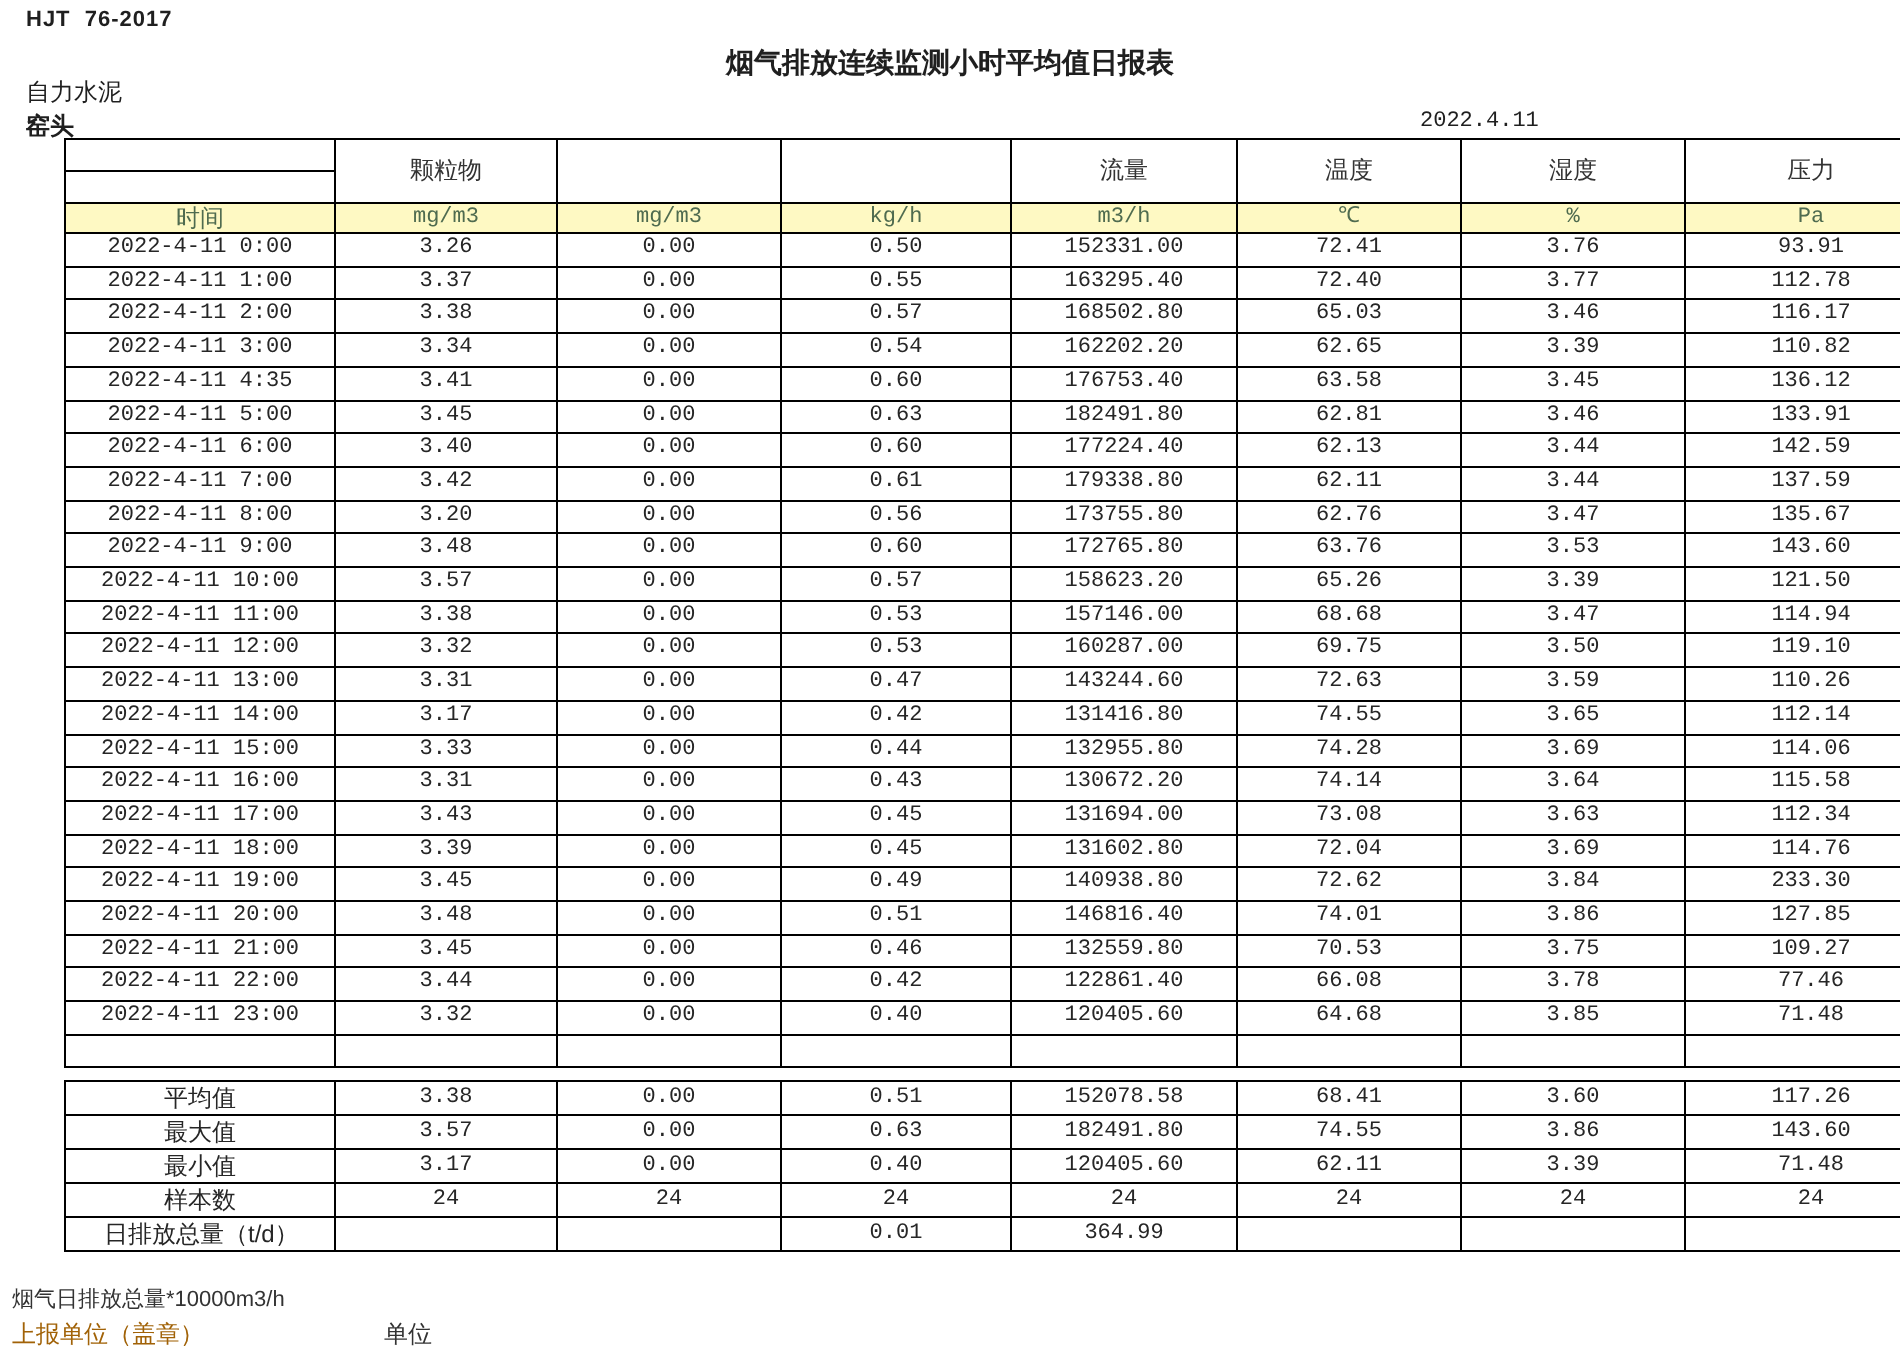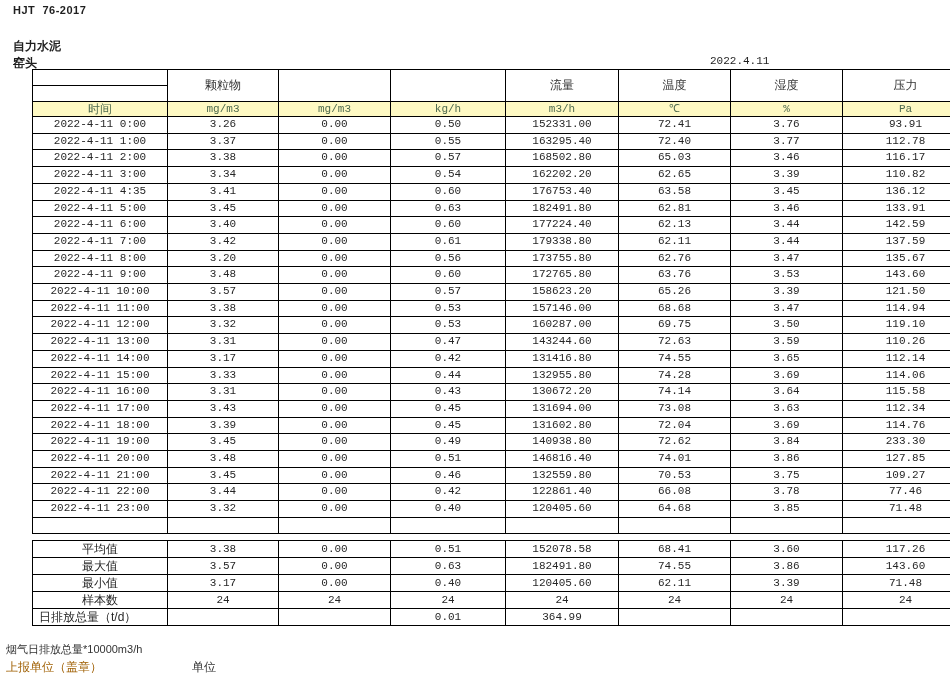--- a/index.html
+++ b/index.html
@@ -8,21 +8,21 @@
     font-family:"Liberation Sans", sans-serif; color:#1f1f1f; overflow:hidden;
   }
   .doc-code {
     position:absolute; left:13px; top:4px; font-size:11px; font-weight:bold;
     white-space:pre; letter-spacing:0.5px;
   }
   .title {
     position:absolute; left:0; right:0; top:23px; text-align:center;
     font-size:14px; font-weight:bold;
   }
-  .company { position:absolute; left:13px; top:38px; font-size:12px; font-weight:bold; }
+  .company { position:absolute; left:13px; top:38px; font-size:12px; font-weight:normal; }
   .location { position:absolute; left:13px; top:55px; font-size:12px; font-weight:bold; }
   .date { position:absolute; left:710px; top:55px; font-size:11px; font-family:"Liberation Mono", monospace; }
 
   table.report {
     position:absolute; left:12px; top:69px; width:936px;
     border-collapse:collapse; table-layout:fixed;
     font-family:"Liberation Mono", monospace;
     margin-left:20px;
   }
   table.report td {
@@ -32,32 +32,33 @@
   }
   tr.h1 td { height:15px; line-height:15px; font-family:"Liberation Sans", sans-serif; font-size:12px; color:#333; }
   tr.units td {
     background:#fef9c3; color:#4f6b4f; height:14px; line-height:14px; font-size:11px;
   }
   tr.units td.time-h { font-family:"Liberation Sans", sans-serif; font-size:12px; }
   tbody.mid tr.blank td { height:15px; }
   tbody.mid tr.gap td { border:none; height:6px; background:#fff; }
   tbody.summary td { height:16px; line-height:16px; }
   tbody.summary td.s-label { font-family:"Liberation Sans", sans-serif; font-size:12px; }
-  tbody.summary tr:last-child td.s-label { text-align:left; padding-left:6px; }
+  tbody.summary tr:last-child td.s-label { text-align:left; padding-left:19px; }
 
   .footer-note { position:absolute; left:6px; top:642px; font-size:11px; color:#333; }
   .footer-report { position:absolute; left:6px; top:659px; font-size:12px; color:#a16207; }
   .footer-unit { position:absolute; left:192px; top:659px; font-size:12px; color:#333; }
 </style>
 </head>
 <body>
 
 <div class="page">
 
   <div class="doc-code">HJT  76-2017</div>
+  <div class="title">烟气排放连续监测小时平均值日报表</div>
   <div class="company">自力水泥</div>
   <div class="location">窑头</div>
   <div class="date">2022.4.11</div>
 
   <table class="report">
     <colgroup>
       <col style="width:135px">
         <col style="width:111px">
         <col style="width:112px">
         <col style="width:115px">

